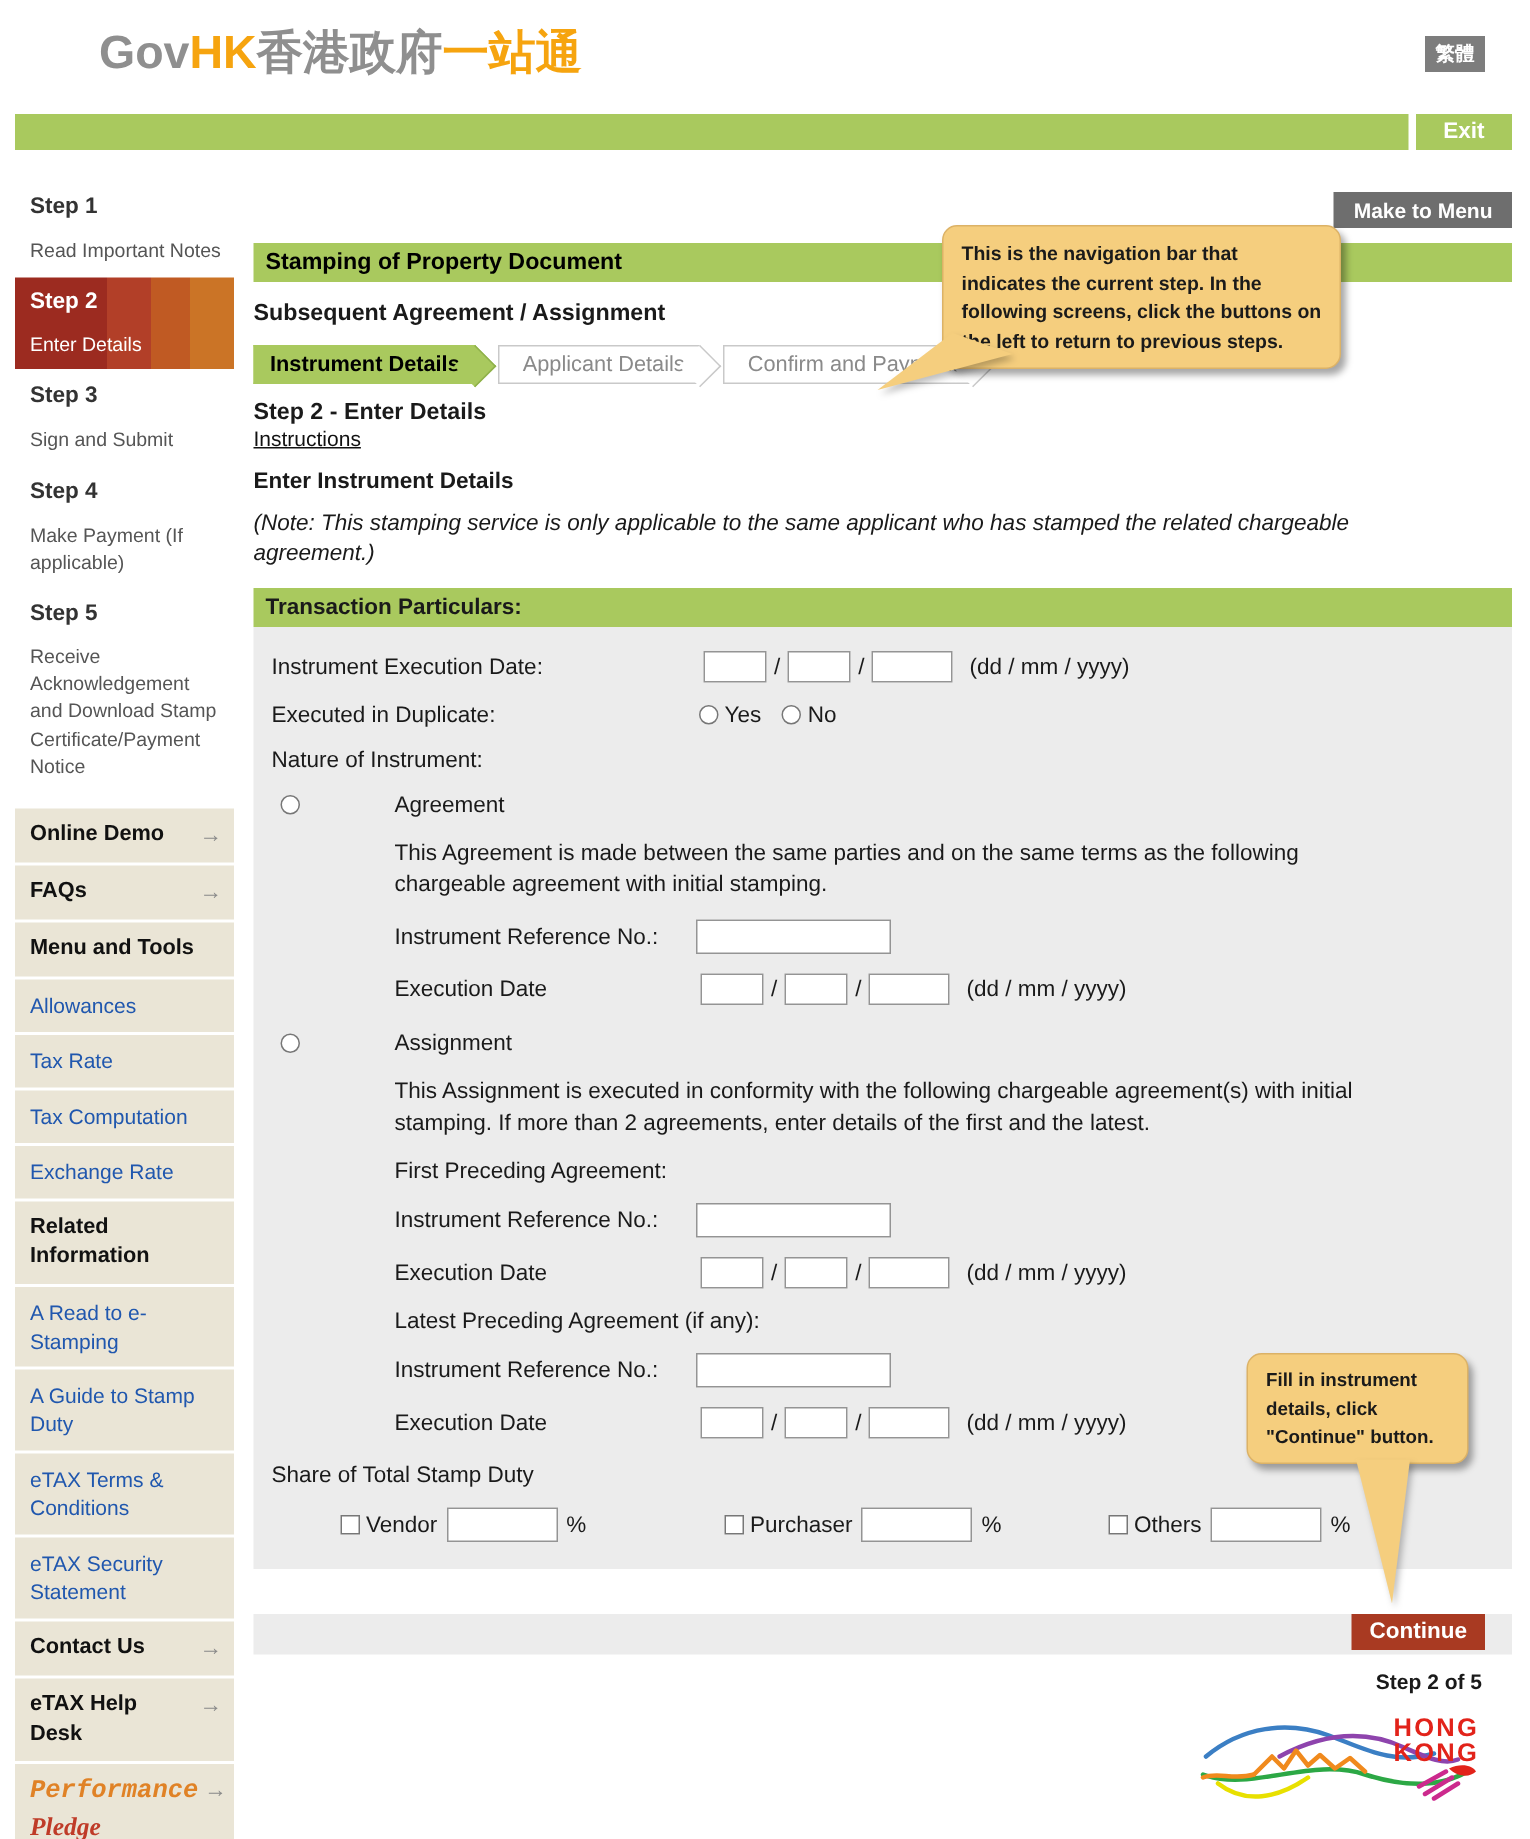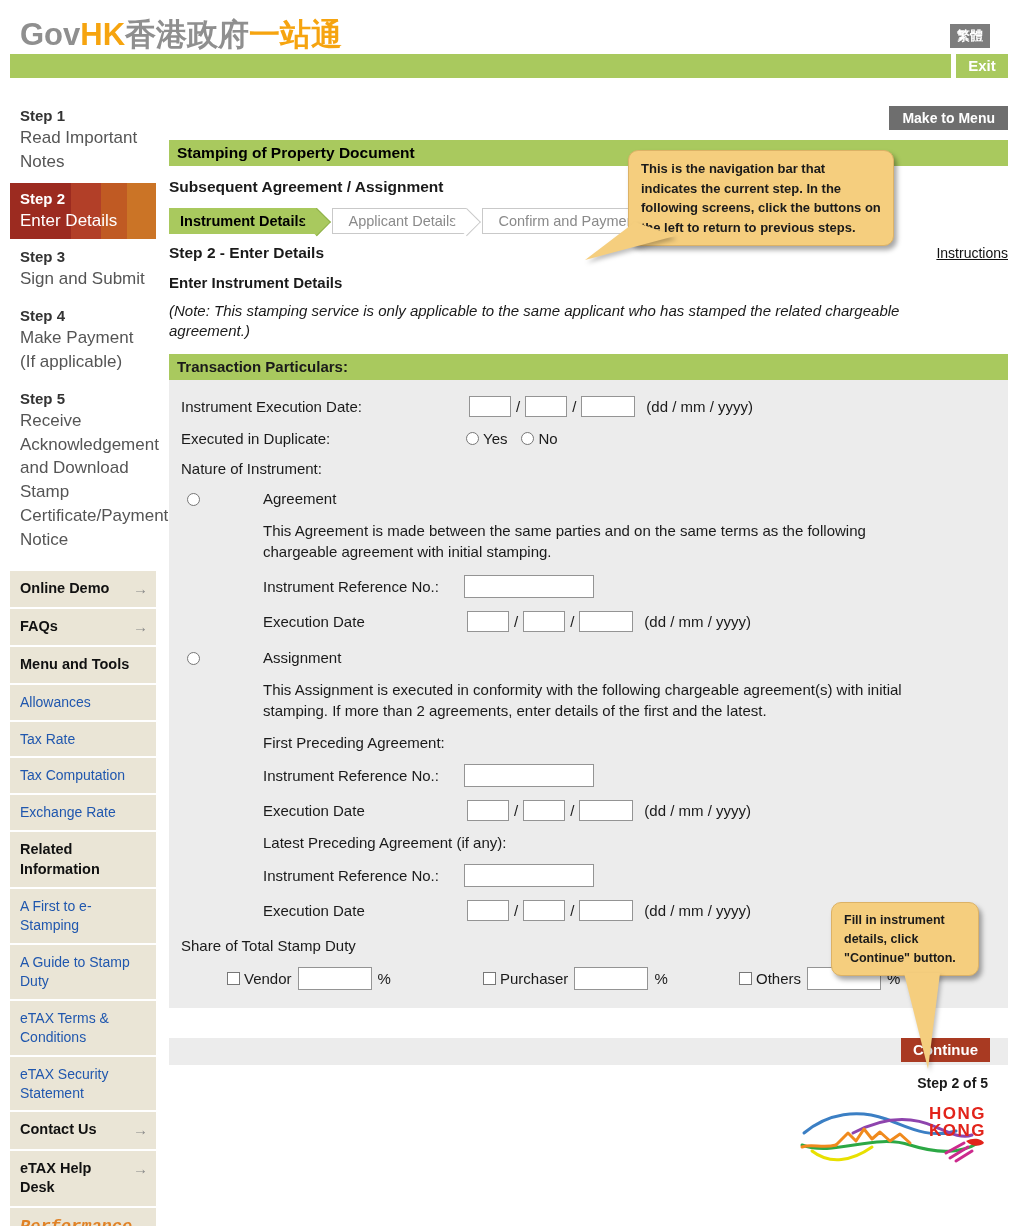--- a/index.html
+++ b/index.html
@@ -1,41 +1,41 @@
 <!DOCTYPE html>
 <html><head>
 <meta charset="utf-8">
 <style>
   * { margin:0; padding:0; box-sizing:border-box; }
   html,body { background:#fff; }
   body { font-family:"Liberation Sans", sans-serif; color:#1a1a1a; }
   #page { position:relative; width:1020px; height:1226px; background:#fff; overflow:hidden; }
 
   
-  .header { position:relative; height:54px; }
+  .header { position:relative; height:76px;margin-left:46px; }
   .logo { position:absolute; left:20px; top:14px; font-size:31px; font-weight:bold; letter-spacing:0; }
   .logo .gray { color:#8f8f8f; }
   .logo .orange { color:#f6a40f; }
   .lang-btn { position:absolute; right:30px; top:24px; background:#7d7d7d; color:#fff; font-size:13px; font-weight:bold; padding:3px 7px; cursor:pointer; }
 
   
   .topbar { display:flex; margin:0 12px 0 10px; height:24px; gap:5px; }
   .topbar .bar-main { flex:1; background:#a9c95e; }
-  .topbar .bar-exit { width:52px; background:#a9c95e; color:#fff; font-weight:bold; font-size:15px; text-align:center; line-height:23px; cursor:pointer; }
+  .topbar .bar-exit { width:64px; background:#a9c95e; color:#fff; font-weight:bold; font-size:15px; text-align:center; line-height:23px; cursor:pointer; }
 
   
   .body-row { display:flex; margin:0 12px 0 10px; align-items:flex-start; }
   .sidebar { width:146px; flex:none; }
   .main { flex:1; margin-left:13px; position:relative; }
 
   
   .steps { padding-top:22px; }
   .step-item { padding:7px 6px 7px 10px; margin-bottom:2px; }
   .step-item .st { font-size:15px; font-weight:bold; color:#333; }
-  .step-item .sd { font-size:17px; color:#555; line-height:1.4; margin-top:2px; }
+  .step-item .sd { font-size:13px; color:#555; line-height:1.4; margin-top:12px; }
   .step-item.active { background:linear-gradient(90deg,#9c2b20 0%,#9c2b20 42%,#b23f28 42%,#b23f28 62%,#c05a23 62%,#c05a23 80%,#cb7426 80%,#cb7426 100%); }
   .step-item.active .st, .step-item.active .sd { color:#fff; }
 
   
   .menu { margin-top:12px; }
   .menu-item { background:#eae5d6; margin-bottom:2px; padding:8px 8px 8px 10px; font-size:14px; display:flex; justify-content:space-between; align-items:flex-start; line-height:1.35; }
   .menu-item .lbl { flex:1; }
   .menu-item.bold .lbl { font-weight:bold; color:#111; font-size:14.5px; }
   .menu-item.link { cursor:pointer; }
   .menu-item.link .lbl { color:#2057ae; }
@@ -50,21 +50,21 @@
   .subtitle { margin-top:12px; font-size:15.5px; font-weight:bold; }
 
   .tabs { display:flex; margin-top:12px; height:26px; }
   .tab { position:relative; line-height:24px; font-size:14.5px; background:#fff; border:1px solid #c9c9c9; border-right:none; color:#8a8a8a; padding:0 10px 0 16px; margin-right:15px; }
   .tab::after { content:""; position:absolute; top:2.7px; right:-9.5px; width:18.5px; height:18.5px; transform:rotate(45deg); background:#fff; border-top:1px solid #c9c9c9; border-right:1px solid #c9c9c9; }
   .tab.t0 { z-index:3; background:#a9c95e; border-color:#a9c95e; color:#000; font-weight:bold; padding-left:10px; }
   .tab.t0::after { background:#a9c95e; border-color:#8fb14b; }
   .tab.t1 { z-index:2; }
   .tab.t2 { z-index:1; }
 
-  .steph-row { margin-top:10px; display:flex; justify-content:space-between; align-items:baseline; }
+  .steph-row { margin-top:10px; display:flex; justify-content:space-between; align-items:baseline;flex-direction:column; }
   .steph { font-size:15.5px; font-weight:bold; }
   .instructions { font-size:14px; color:#111; text-decoration:underline; cursor:pointer; }
   .enterh { margin-top:12px; font-size:15px; font-weight:bold; }
   .fillinfo { margin-top:20px; font-size:15px; }
   .note { margin-top:10px; font-size:15px; font-style:italic; line-height:1.35; max-width:810px; }
   .section-bar { margin-top:12px; background:#a9c95e; height:26px; line-height:26px; padding-left:8px; font-size:15px; font-weight:bold; }
 
   
   .form { background:#ececec; padding:16px 0 16px 0; font-size:15px; }
   .frow { display:flex; align-items:center; margin:0 12px 13px 12px; }
@@ -167,21 +167,21 @@
         <div class="menu-item link">
           <span class="lbl">Tax Computation</span>
         </div>
         <div class="menu-item link">
           <span class="lbl">Exchange Rate</span>
         </div>
         <div class="menu-item bold">
           <span class="lbl">Related Information</span>
         </div>
         <div class="menu-item link">
-          <span class="lbl">A First to e-Stamping</span>
+          <span class="lbl">A Read to e-Stamping</span>
         </div>
         <div class="menu-item link">
           <span class="lbl">A Guide to Stamp Duty</span>
         </div>
         <div class="menu-item link">
           <span class="lbl">eTAX Terms &amp; Conditions</span>
         </div>
         <div class="menu-item link">
           <span class="lbl">eTAX Security Statement</span>
         </div>

